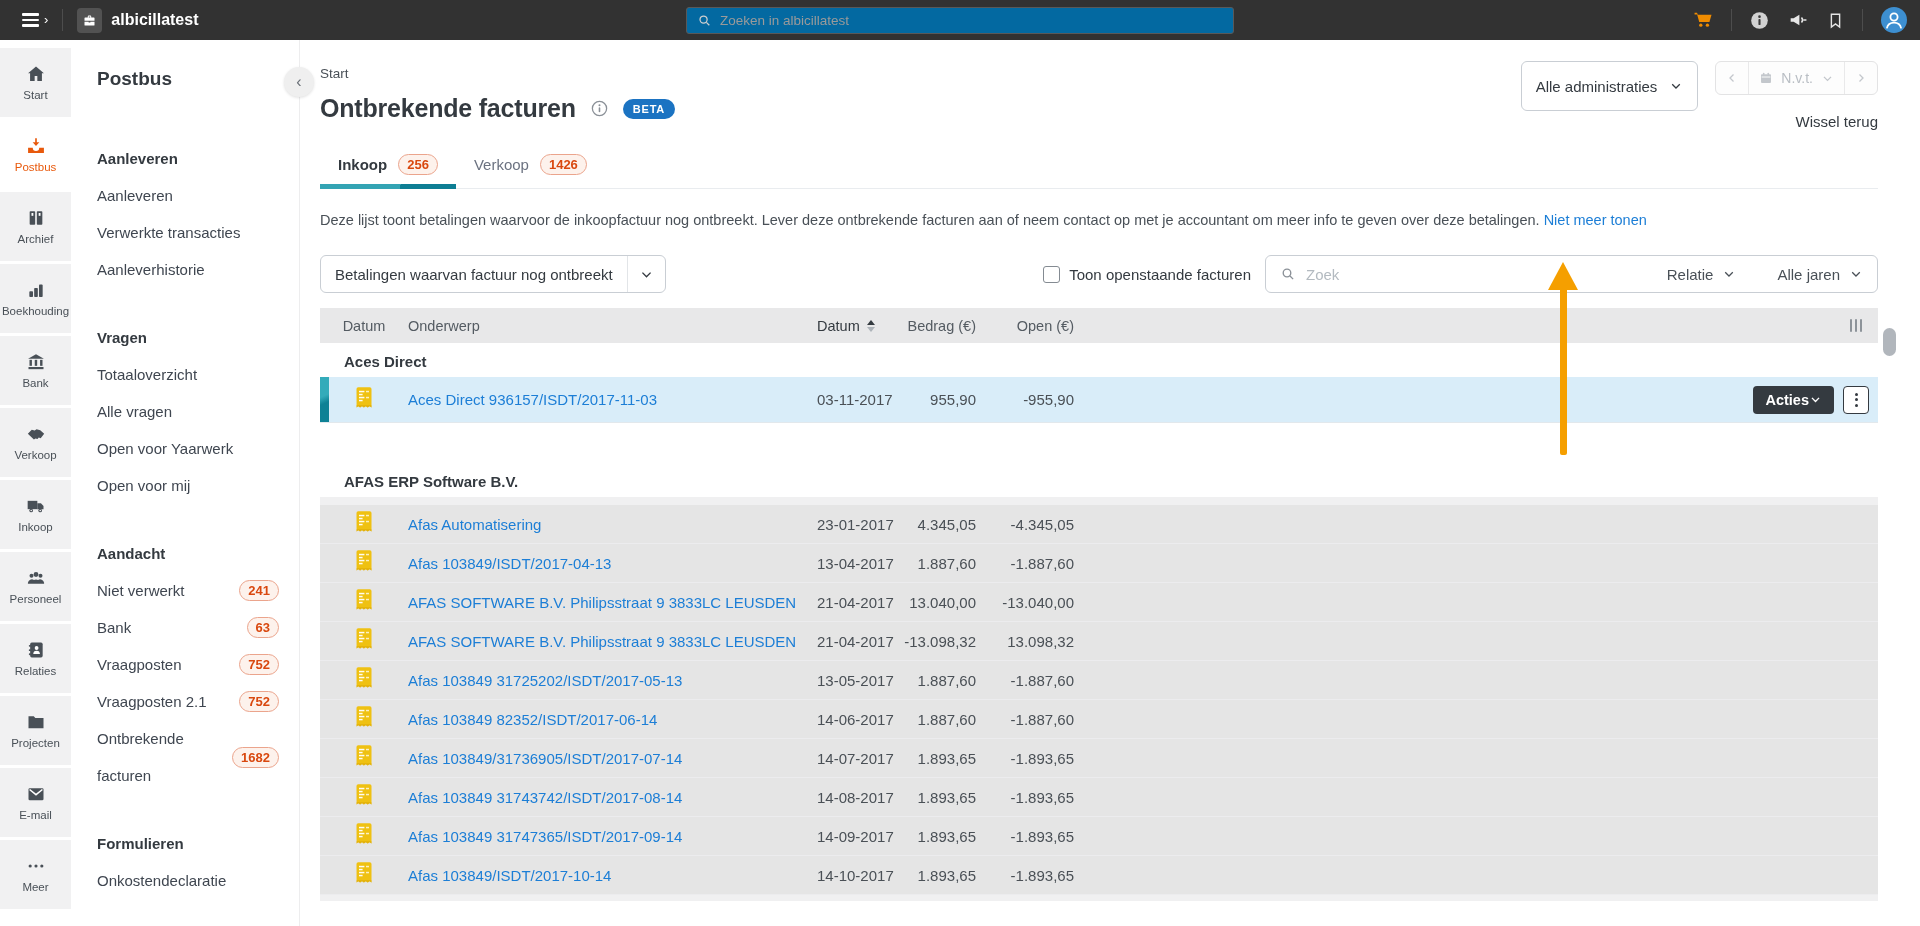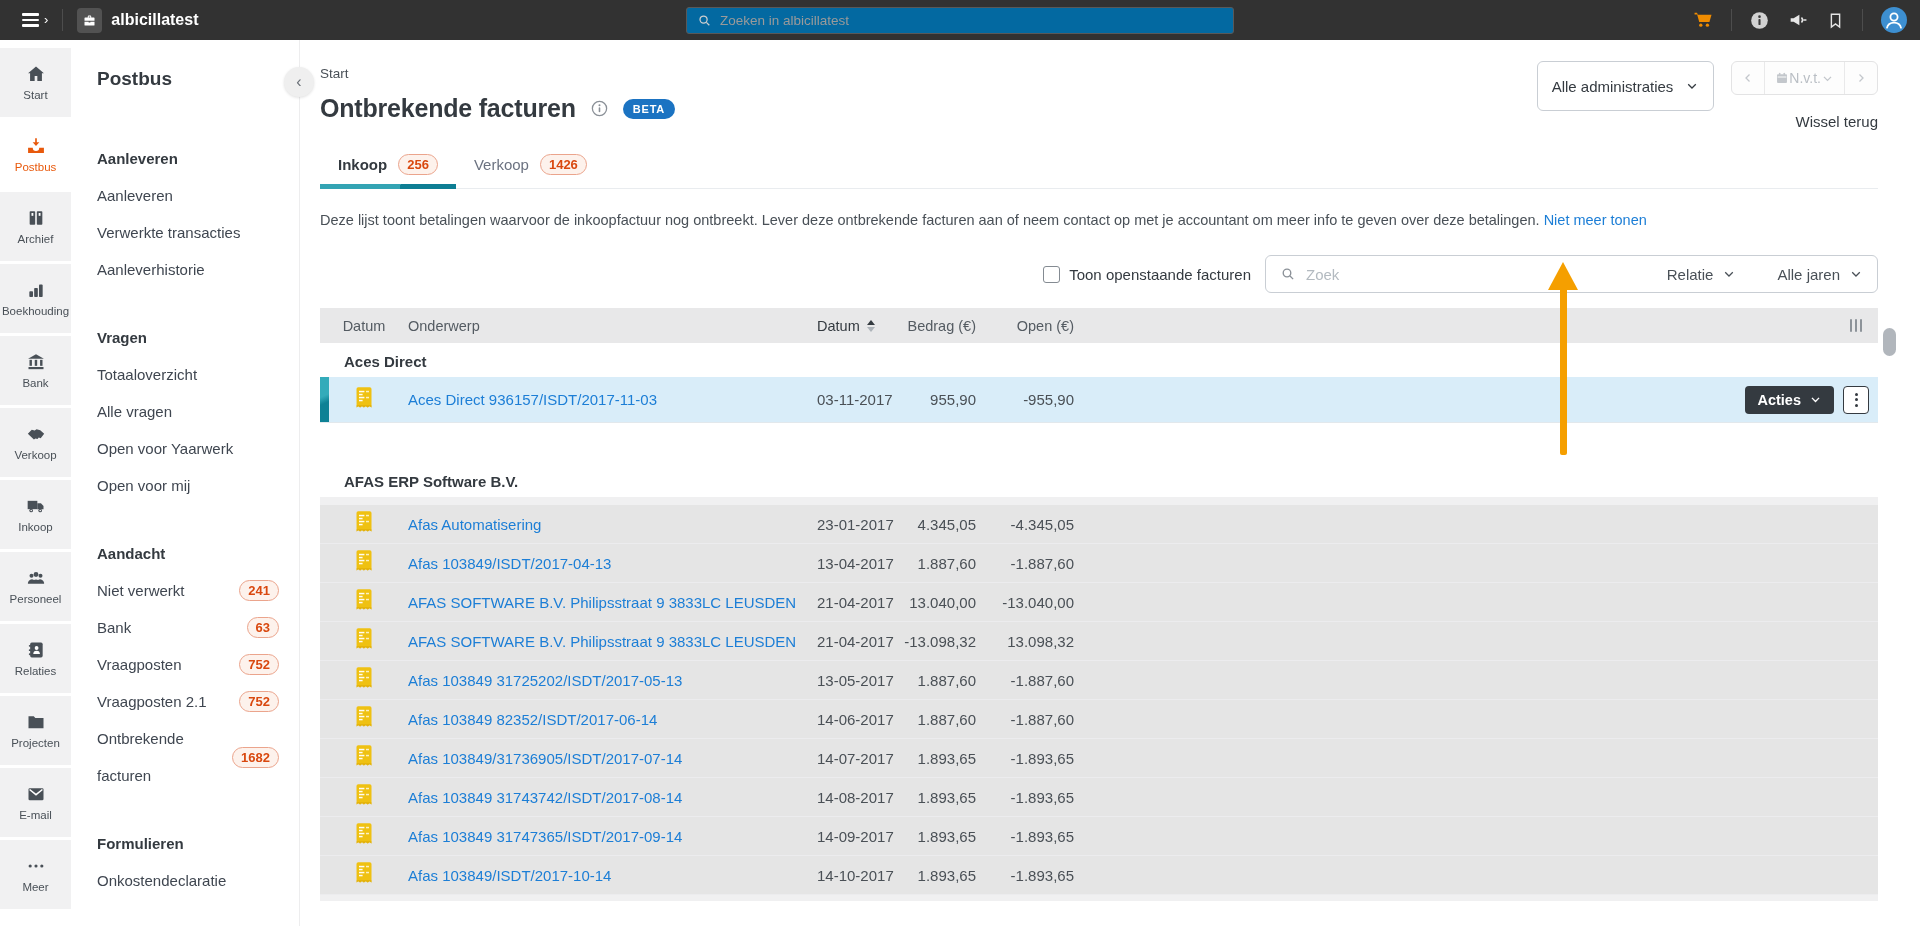--- a/index.html
+++ b/index.html
@@ -55,21 +55,21 @@
   .page-title { font-size:25px; font-weight:700; color:#343a40; letter-spacing:-.2px; }
   .beta-badge { background:#1b73c2; color:#fff; font-size:11px; font-weight:700; letter-spacing:.8px;
     border-radius:11px; padding:4px 10px; }
   .head-controls { position:absolute; top:21px; right:0; display:flex; gap:17px; }
   .admin-btn { height:50px; background:#fff; border:1px solid #c9ced4; border-radius:6px; display:flex;
     align-items:center; gap:12px; padding:0 14px; font-size:15px; color:#343a40; cursor:pointer; }
   .pager { height:34px; display:flex; align-items:center; border:1px solid #e3e3e4; border-radius:6px;
     background:#fdfdfd; color:#b9bec4; overflow:hidden; }
   .pager .seg { display:flex; align-items:center; justify-content:center; height:100%; padding:0 10px; }
   .pager .seg + .seg { border-left:1px solid #e9e9ea; }
-  .pager .mid { gap:0; font-size:14px; }
+  .pager .mid { gap:8px; font-size:14px; }
   .switch-back { position:absolute; top:73px; right:0; font-size:15px; color:#343a40; cursor:pointer; }
 
   
   .tabs { margin-top:22px; display:flex; border-bottom:1px solid #e9ecef; }
   .tab { position:relative; display:flex; align-items:center; gap:11px; padding:9px 18px 13px; font-size:15px;
     color:#6b7280; cursor:pointer; }
   .tab.active { color:#343a40; font-weight:700; }
   .tab.active::after { content:""; position:absolute; left:0; right:0; bottom:-1px; height:5px;
     background:linear-gradient(100deg,#33a4b4 59%,#0e7e94 59%); }
 
@@ -109,21 +109,21 @@
   .group-head.compact { padding-top:4px; height:28px; }
   .gray-band { height:8px; background:#f0f0f1; }
   .trow { min-height:39px; border-bottom:1px solid #ececee; position:relative; background:#e5e5e5; }
   .trow .subject { color:#1c7ed6; font-size:15px; text-decoration:none; cursor:pointer; }
   .trow .date, .trow .amt { color:#4a5056; font-size:15px; }
   .trow.selected { min-height:46px; background:#d9edf9; border-bottom:1px solid #e2e8ec; }
   .sel-stripe { position:absolute; left:0; top:0; bottom:0; width:9px;
     background:linear-gradient(155deg,#33abba 42%,#0e8195 58%); }
   .row-actions { grid-column:7; display:flex; align-items:center; gap:9px; margin-right:9px; }
   .acties-btn { background:#343a40; color:#fff; border:none; border-radius:4px; height:28px; padding:0 12px;
-    font-size:14.5px; font-weight:700; display:flex; align-items:center; gap:8px; cursor:pointer; }
+    font-size:14.5px; font-weight:700; display:flex; align-items:center; gap:0; cursor:pointer; }
   .kebab-btn { width:26px; height:28px; background:#fff; border:1.5px solid #343a40; border-radius:4px;
     display:flex; flex-direction:column; align-items:center; justify-content:center; gap:2.5px; cursor:pointer; }
   .kebab-btn i { width:3px; height:3px; border-radius:50%; background:#343a40; }
   .white-spacer { height:46px; background:#fff; }
   .invoice-ic { width:20px; height:24px; }
 
   
   .demo-arrow { position:absolute; left:1548px; top:262px; width:30px; height:194px; z-index:20; pointer-events:none; }
   .demo-arrow .head { width:0; height:0; border-left:15px solid transparent; border-right:15px solid transparent;
     border-bottom:28px solid #f59f00; }
@@ -423,20 +423,28 @@
             <span class="count-badge">1426</span>
           </div>
         </div>
 
         <div class="notice">
           <span>Deze lijst toont betalingen waarvoor de inkoopfactuur nog ontbreekt. Lever deze ontbrekende facturen aan of neem contact op met je accountant om meer info te geven over deze betalingen.</span>
           <a>Niet meer tonen</a>
         </div>
 
         <div class="filter-row">
+          <div class="type-filter">
+            <span class="lbl">Betalingen waarvan factuur nog ontbreekt</span>
+            <span class="chev">
+              <svg width="15" height="15" viewBox="0 0 24 24">
+                  <path d="m5.5 9 6.5 6.5L18.5 9" fill="none" stroke="#343a40" stroke-width="2.2"></path>
+                </svg>
+            </span>
+          </div>
           <div class="chk-group">
             <span class="checkbox"></span>
             <span class="chk-label">Toon openstaande facturen</span>
           </div>
           <div class="searchbox">
             <svg width="16" height="16" viewBox="0 0 24 24">
                 <circle cx="10.5" cy="10.5" r="5.7" fill="none" stroke="#8a9097" stroke-width="2"></circle>
                 <path d="m15 15 4.7 4.7" stroke="#8a9097" stroke-width="2"></path>
               </svg>
             <input type="text" placeholder="Zoek" style="">

